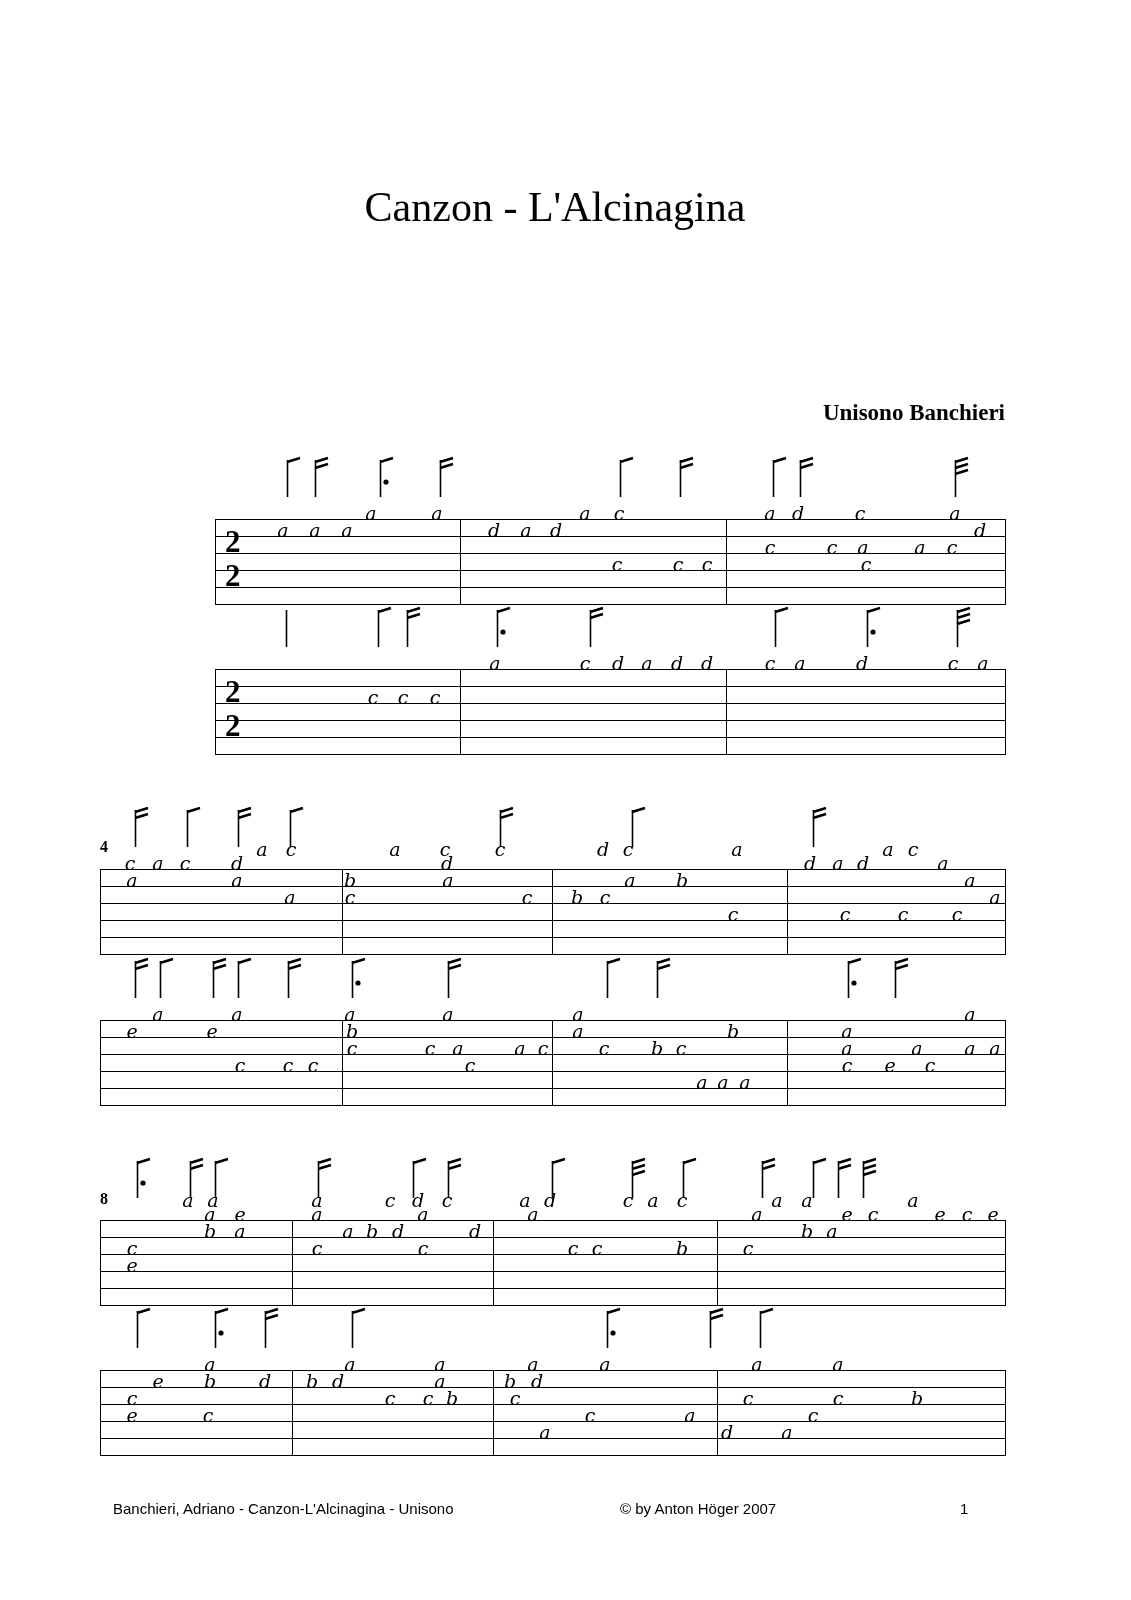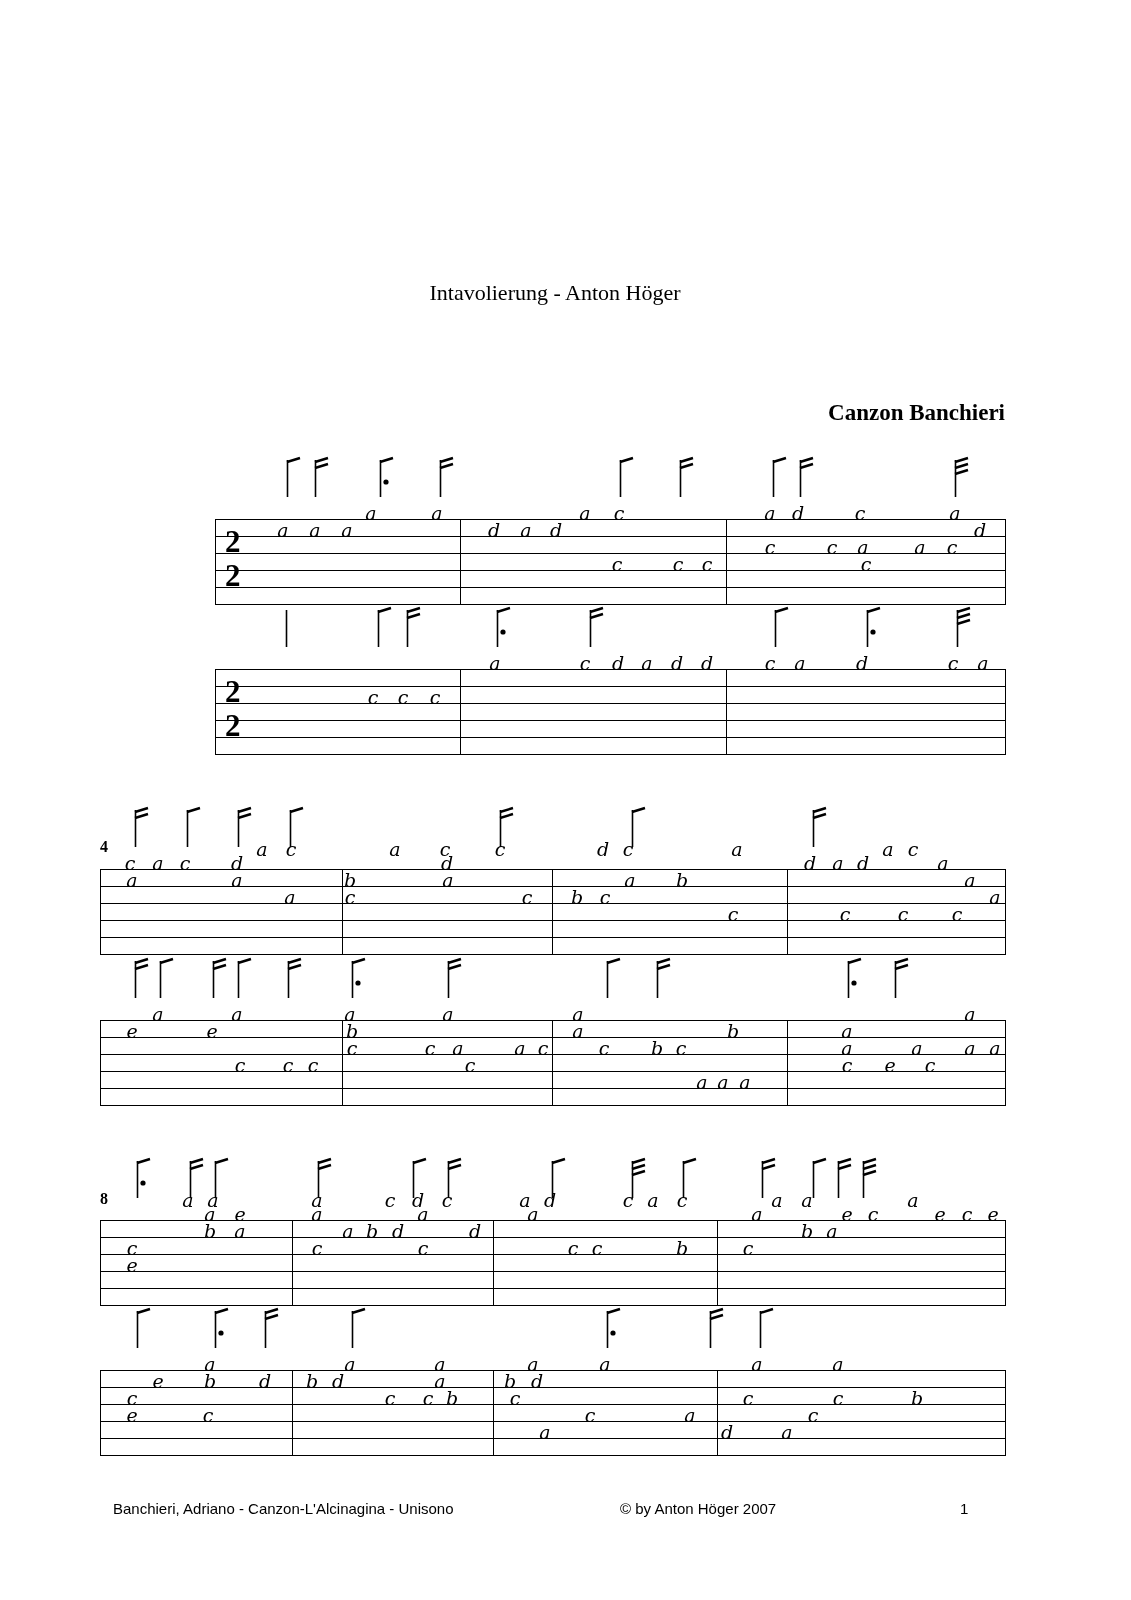--- a/index.html
+++ b/index.html
@@ -21,22 +21,22 @@
   .footer{position:absolute;top:1500px;left:0;width:1131px;
           font-family:"Liberation Sans",sans-serif;font-size:15px;}
   .footer .fl{position:absolute;left:113px;top:0;}
   .footer .fc{position:absolute;left:620px;top:0;}
   .footer .fp{position:absolute;left:960px;top:0;}
 </style>
 </head>
 <body>
 
 <div class="page">
-  <div class="subtitle">Intavolierung - Anton Höger</div>
-  <div class="composer">Canzon Banchieri</div>
+  <div class="title">Canzon - L'Alcinagina</div>
+  <div class="composer">Unisono Banchieri</div>
 
   <div id="score-layer">
       <div class="sline" style="left: 215px; width: 790px; top: 519px;"></div>
       <div class="sline" style="left: 215px; width: 790px; top: 536px;"></div>
       <div class="sline" style="left: 215px; width: 790px; top: 553px;"></div>
       <div class="sline" style="left: 215px; width: 790px; top: 570px;"></div>
       <div class="sline" style="left: 215px; width: 790px; top: 587px;"></div>
       <div class="sline" style="left: 215px; width: 790px; top: 604px;"></div>
       <div class="barline" style="left: 215px; top: 519px; height: 86px;"></div>
       <div class="barline" style="left: 460px; top: 519px; height: 86px;"></div>

